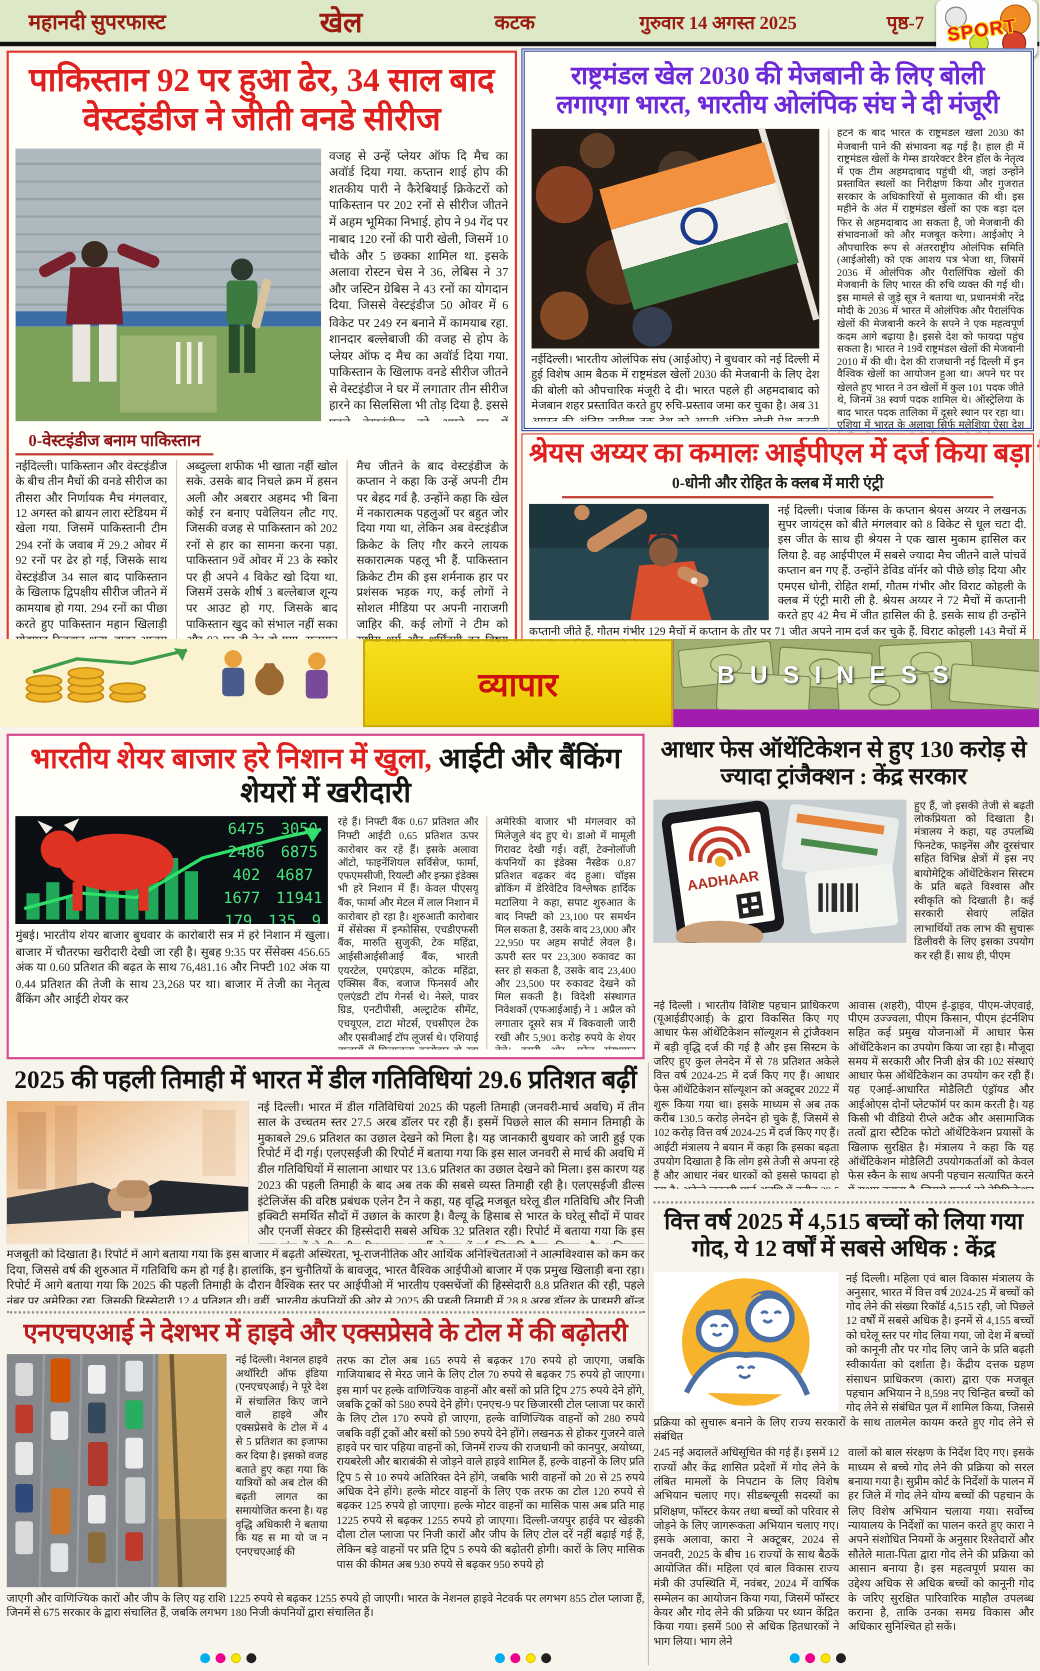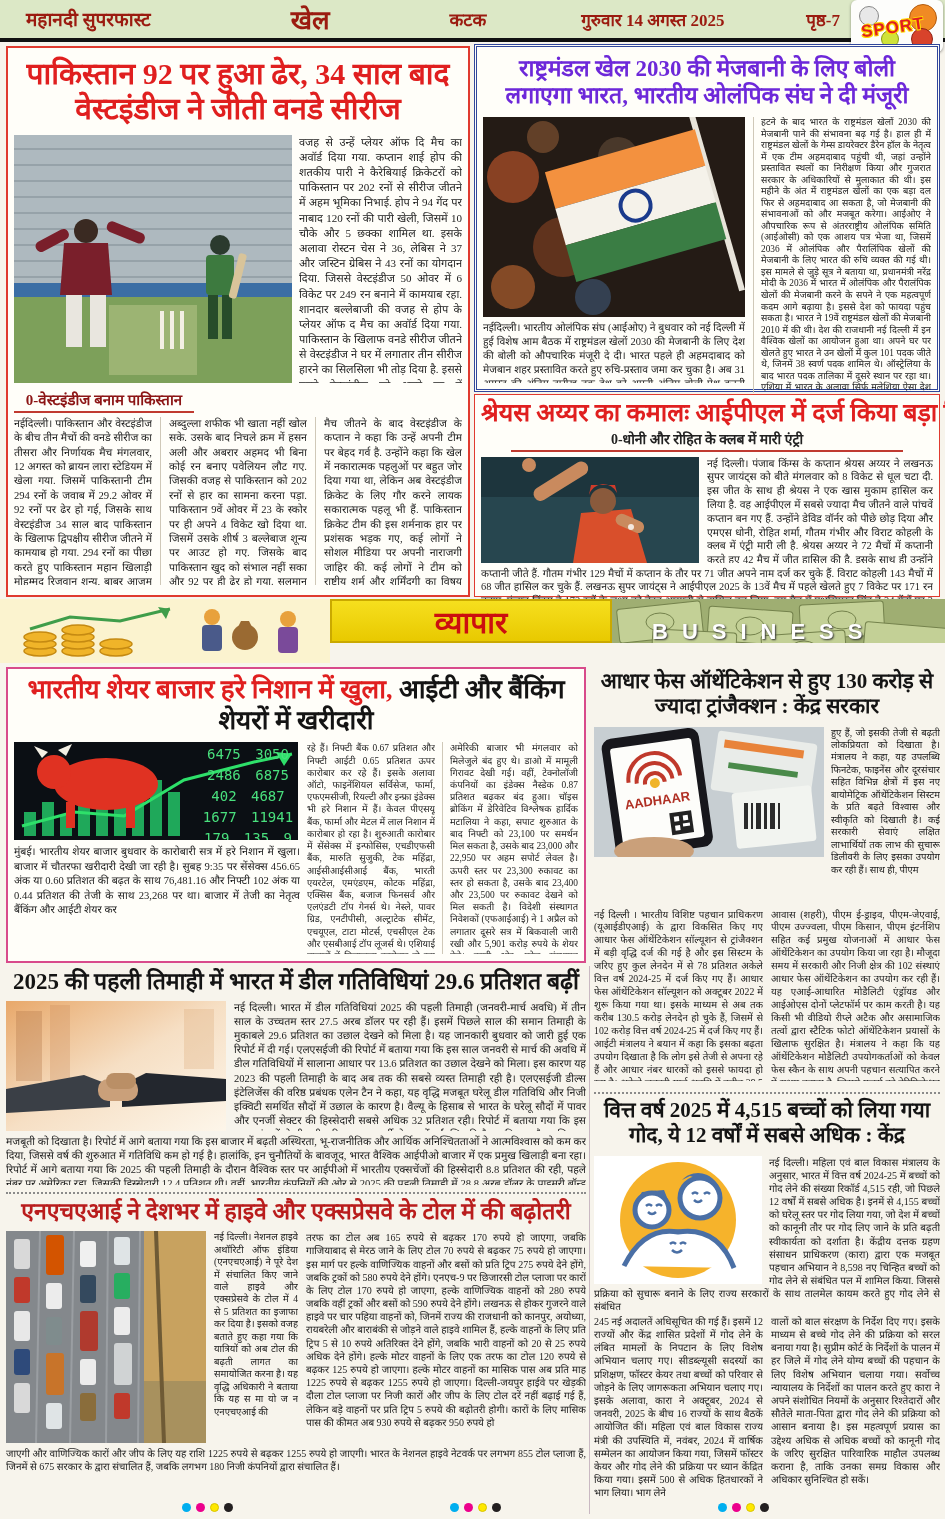--- a/index.html
+++ b/index.html
@@ -42,21 +42,21 @@
   .a2-undertext{font-size:10.4px;line-height:1.35;height:62px;margin-top:4px;}
   .a2-rightcol{flex:1;font-size:9.3px;line-height:1.24;height:276px;border-left:1px solid #cfc8b8;padding-left:7px;}
   
   #art-shreyas{left:474px;top:394px;width:466px;height:203px;border:1px solid #e03a2f;padding:3px 6px;}
   #art-shreyas .hl{color:#e01f1f;font-size:25px;white-space:nowrap;}
   .a3-sub{font-weight:bold;text-align:center;font-size:14px;color:#222;border-bottom:2px solid #c03a30;padding-bottom:2px;margin:1px 30px 5px;}
   .a3-body{display:flex;gap:8px;}
   .a3-rightcol{flex:1;font-size:10.4px;line-height:1.33;height:106px;}
   .a3-bottom{font-size:10.4px;line-height:1.33;height:44px;margin-top:4px;}
   
-  #band-business{position:absolute;left:0;top:599px;width:945px;height:44px;display:flex;text-align:center;}
+  #band-business{position:absolute;left:0;top:581px;width:945px;height:80px;display:flex;text-align:center;}
   #band-coins{width:330px;background:#fbf3cf;position:relative;}
   #band-label{width:282px;background:linear-gradient(#f6df1e,#e8c900);display:flex;align-items:center;justify-content:center;border:2px solid #caa900;box-sizing:border-box;}
   #band-label span{color:#cc0f0f;font-weight:bold;font-size:30px;}
   #band-money{width:333px;background:#a21caf;position:relative;overflow:hidden;}
   #band-money .word{position:absolute;left:40px;top:20px;font-family:"Liberation Sans",sans-serif;font-weight:bold;font-size:22px;color:#fff;letter-spacing:14px;text-shadow:1px 1px 2px #333;}
   
   #art-market{left:6px;top:667px;width:580px;height:296px;border:2px solid #d84a8b;padding:4px 6px;}
   #art-market .hl{font-size:26px;padding:2px 0 6px;}
   #art-market .hl .red{color:#e01f1f;}
   #art-market .hl .blk{color:#141414;}

